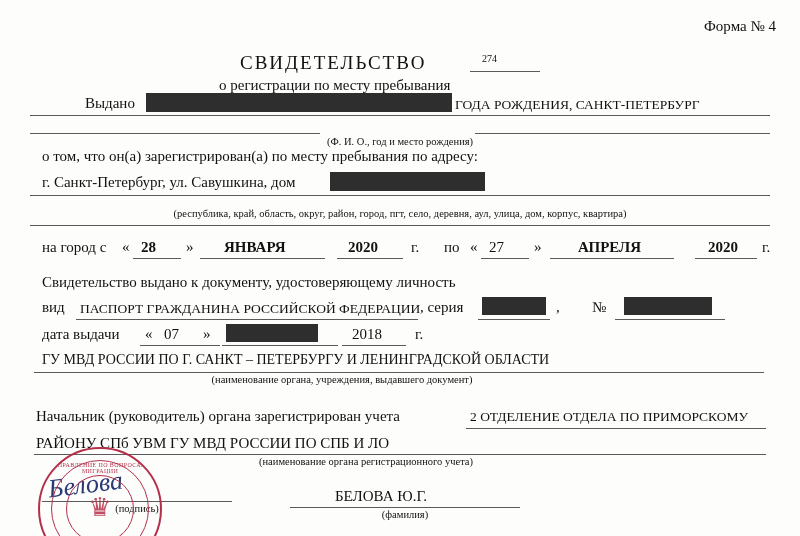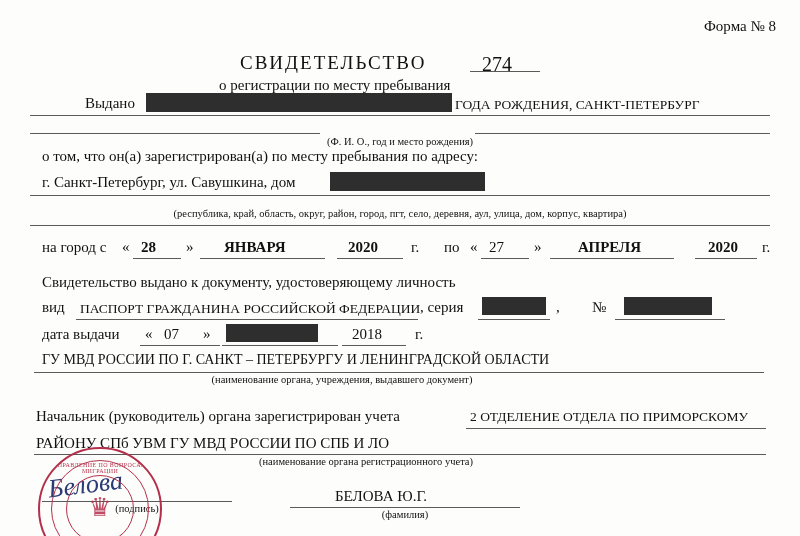--- a/index.html
+++ b/index.html
@@ -85,24 +85,24 @@
     color: #1b2a6b;
     transform: rotate(-7deg);
     opacity: 0.92;
   }
 </style>
 </head>
 <body>
 
 <div class="page">
 
-  <div class="abs" id="form-no">Форма № 8</div>
+  <div class="abs" id="form-no">Форма № 4</div>
 
   <div class="abs big" style="left:240px; top:52px;">СВИДЕТЕЛЬСТВО</div>
-  <div class="abs" style="left:482px; top:53px; font-size:20px;">274</div>
+  <div class="abs" style="left:482px; top:53px; font-size:10px;">274</div>
   <div class="rule" style="left:470px; top:71px; width:70px;"></div>
 
   <div class="abs sub" style="left:219px; top:77px;">о регистрации по месту пребывания</div>
 
   <div class="abs body-txt" style="left:85px; top:95px;">Выдано</div>
   <div class="redact" style="left:146px; top:93px; width:306px; height:19px;"></div>
   <div class="abs" style="left:455px; top:97px; font-size:13.5px;">ГОДА РОЖДЕНИЯ, САНКТ-ПЕТЕРБУРГ</div>
   <div class="rule" style="left:30px; top:115px; width:740px;"></div>
 
   <div class="abs caption" style="left:0; top:136px; width:800px;">(Ф. И. О., год и место рождения)</div>

